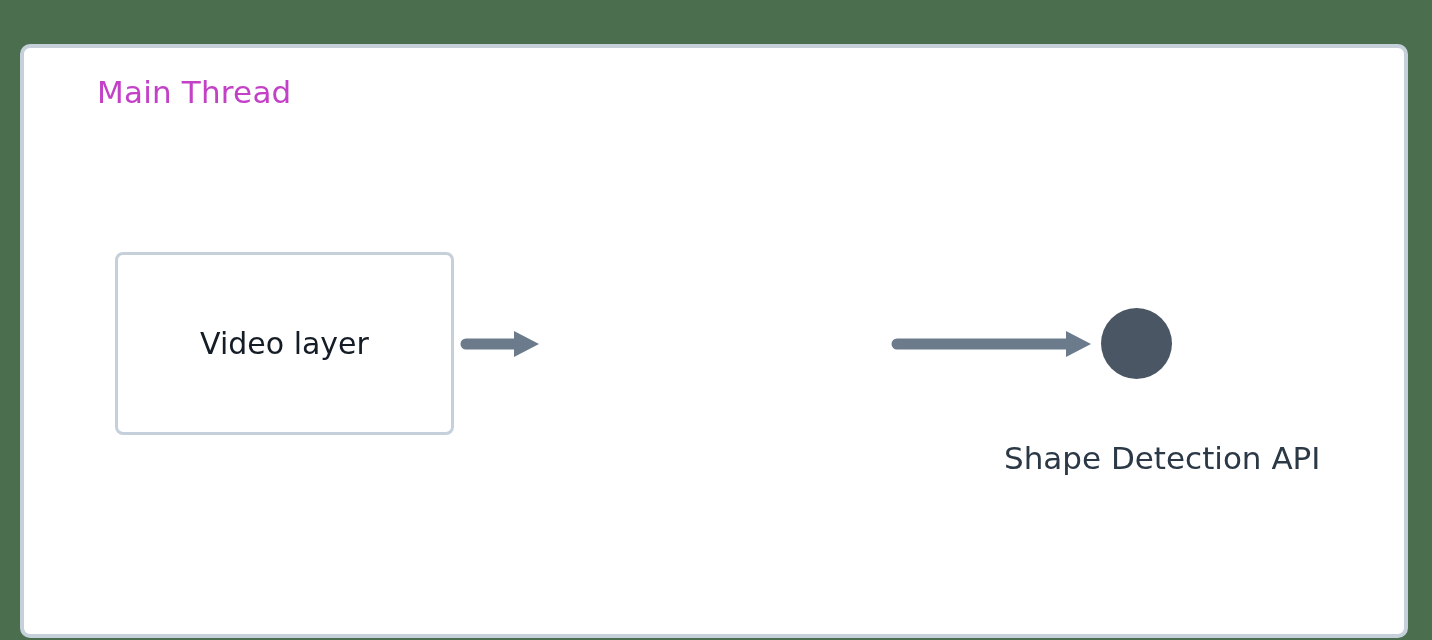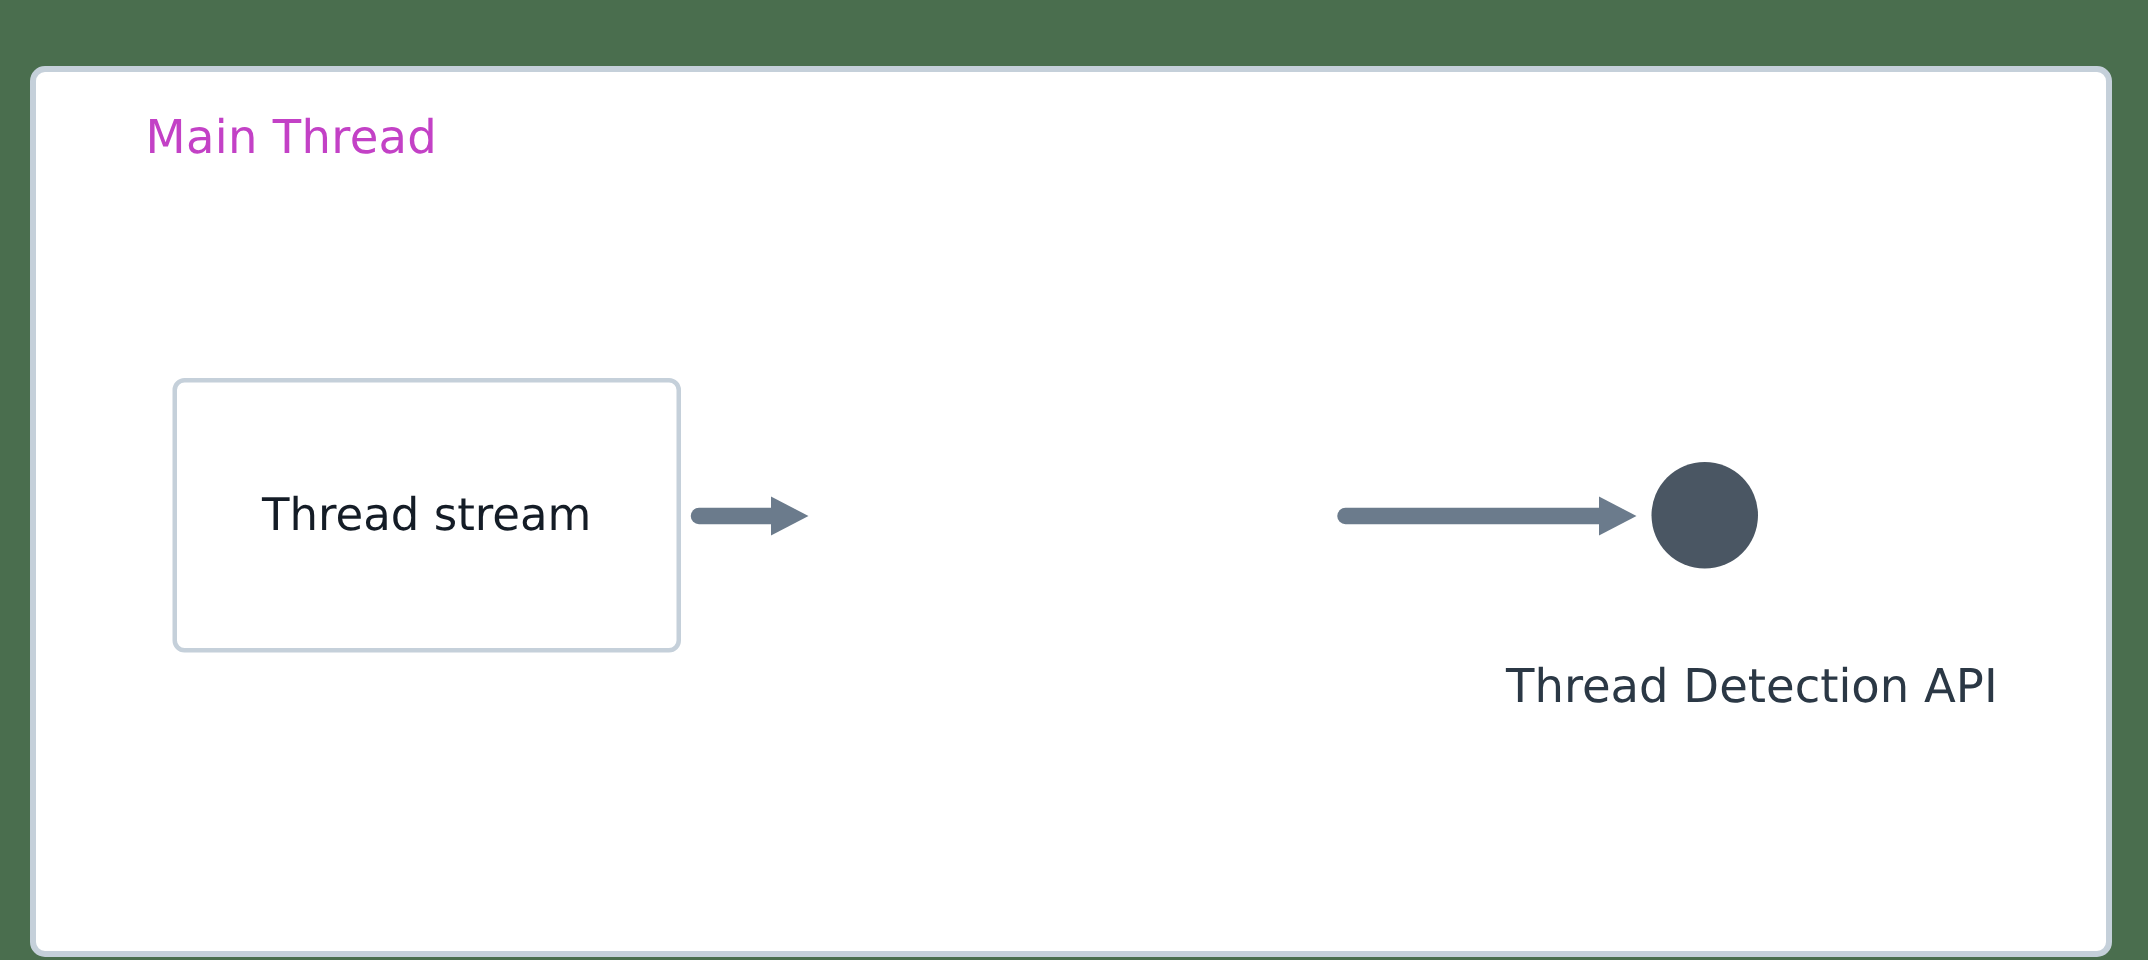--- a/index.html
+++ b/index.html
@@ -124,31 +124,31 @@
 </head>
 <body>
 
 <div id="diagram-root">
 
   <div class="panel"></div>
 
   <div class="group-title">Main Thread</div>
 
   <div class="node-box" id="node-video-stream">
-    <span class="node-label">Thread stream</span>
+    <span class="node-label">Video layer</span>
   </div>
 
   <svg class="arrow" id="arrow-video-to-processing" viewBox="0 0 82 40" width="82" height="40">
     <line x1="4" y1="20" x2="56" y2="20" stroke="#6b7b8c" stroke-width="11" stroke-linecap="round"></line>
     <polygon points="52,7 77,20 52,33" fill="#6b7b8c"></polygon>
   </svg>
 
 
   <svg class="arrow" id="arrow-processing-to-api" viewBox="0 0 204 40" width="204" height="40">
     <line x1="5" y1="20" x2="178" y2="20" stroke="#6b7b8c" stroke-width="11" stroke-linecap="round"></line>
     <polygon points="174,7 199,20 174,33" fill="#6b7b8c"></polygon>
   </svg>
 
   <div class="endpoint-circle"></div>
 
-  <div class="endpoint-caption">Thread Detection API</div>
+  <div class="endpoint-caption">Shape Detection API</div>
 
 </div>
 
 </body></html>

